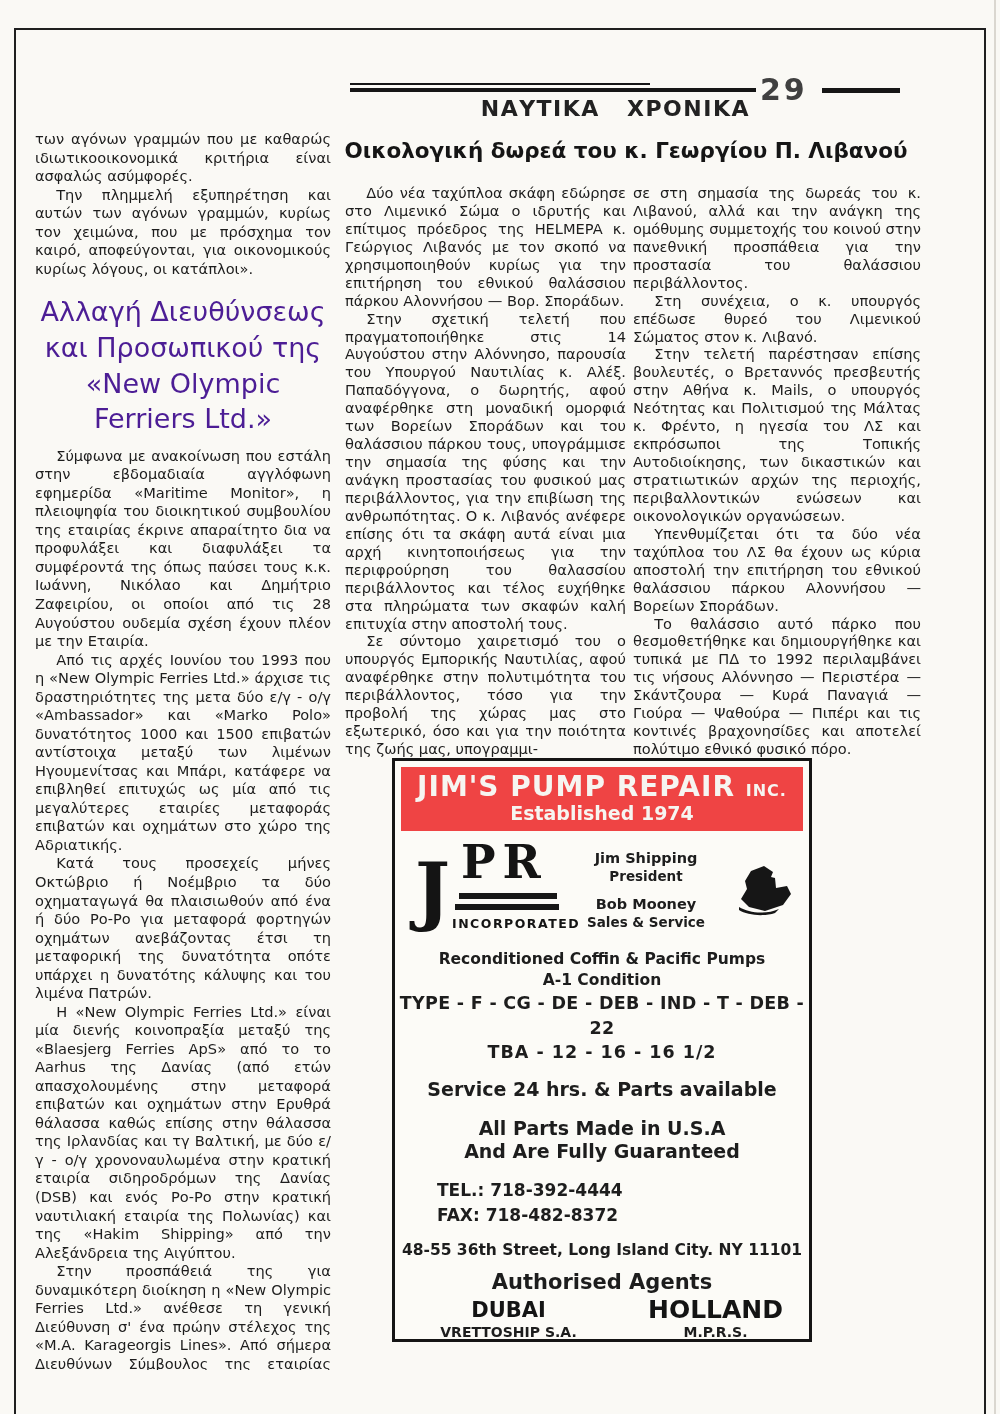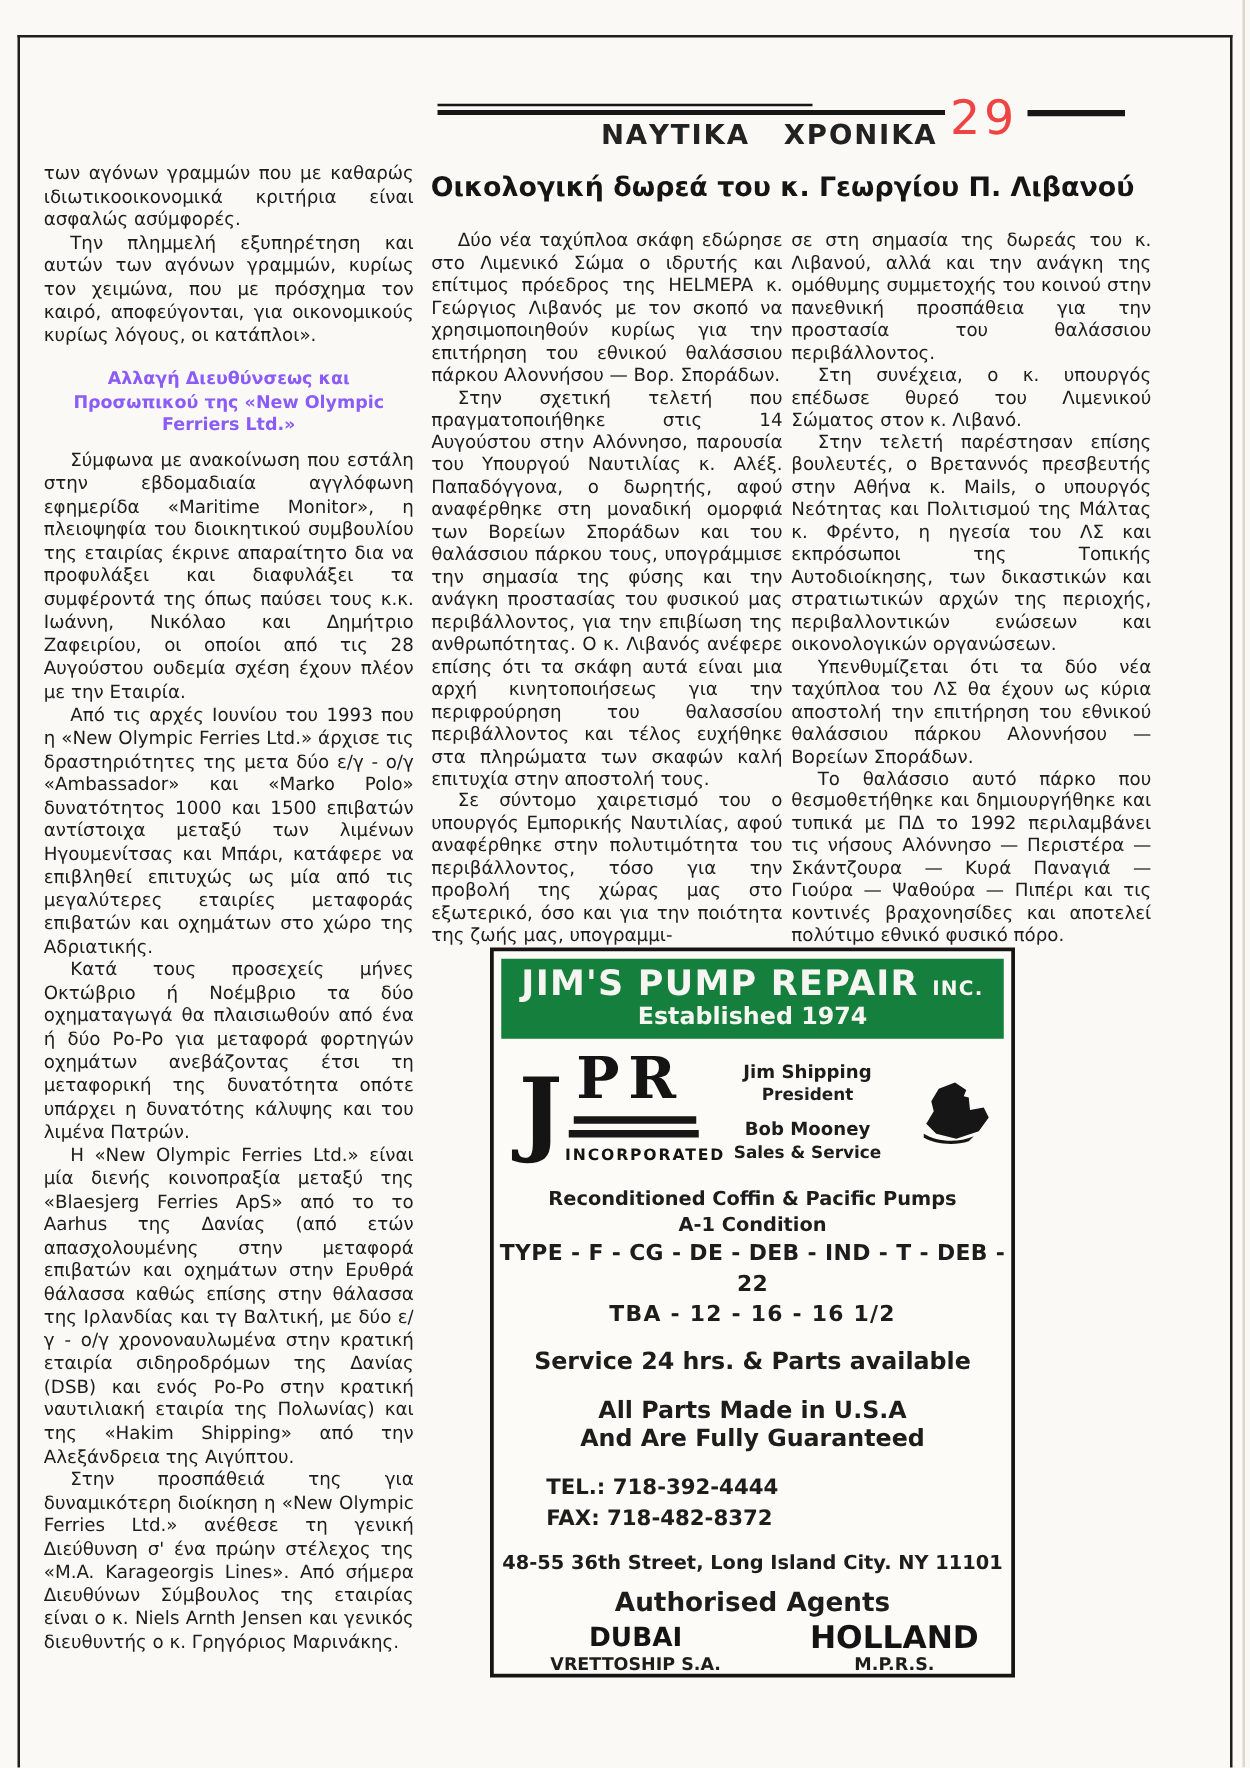--- a/index.html
+++ b/index.html
@@ -15,48 +15,48 @@
   }
   .scan-edge{position:absolute;right:4px;top:0;width:2px;height:100%;background:#dad7d0;}
 
   
   .mh-rule1{position:absolute;left:350px;top:88px;width:406px;height:4px;background:#161616;}
   .mh-rule1b{position:absolute;left:350px;top:83px;width:300px;height:2px;background:#161616;}
   .mh-title{
     position:absolute;left:350px;top:96px;width:400px;text-align:right;
     font-size:22px;font-weight:700;letter-spacing:1.5px;word-spacing:18px;color:#222;
   }
-  .mh-num{position:absolute;left:760px;top:72px;font-size:38px;font-weight:400;letter-spacing:3px;color:#ef4444;}
+  .mh-num{position:absolute;left:760px;top:72px;font-size:30px;font-weight:700;letter-spacing:3px;color:#404040;}
   .mh-rule2{position:absolute;left:822px;top:88px;width:78px;height:5px;background:#161616;}
 
   
   .col{position:absolute;overflow:hidden;}
   .col p{margin:0;text-align:justify;font-size:14.6px;line-height:1.27;color:#1d1d1d;}
   .col p.ind{text-indent:1.45em;}
   #col-left{left:35px;top:130px;width:296px;height:1240px;}
   #col-mid{left:345px;top:184px;width:281px;height:578px;}
   #col-right{left:633px;top:184px;width:288px;height:580px;}
   #col-mid p,#col-right p{line-height:1.23;}
 
   .subhead{
-    font-size:14px;font-weight:700;text-align:center;line-height:1.32;
-    margin:16px 4px 10px;color:#8b5cf6;
+    font-size:27px;font-weight:400;text-align:center;line-height:1.32;
+    margin:16px 4px 10px;color:#4c1d95;
   }
 
   .article-title{
     position:absolute;left:340px;top:138px;width:572px;text-align:center;
     font-size:21.5px;font-weight:700;color:#151515;
   }
 
   
   .ad{
     position:absolute;left:392px;top:758px;width:420px;height:584px;
     border:3px solid #151515;background:#fcfbf7;overflow:hidden;box-sizing:border-box;
   }
-  .ad-header{margin:6px;background:#15803d;color:#f6f5f1;text-align:center;padding:5px 0 7px;}
+  .ad-header{margin:6px;background:#ef4444;color:#f6f5f1;text-align:center;padding:5px 0 7px;}
   .ad-title{font-size:28px;font-weight:800;letter-spacing:1px;line-height:1.05;}
   .ad-title-suffix{font-size:16px;font-weight:800;letter-spacing:1px;}
   .ad-est{font-size:19px;font-weight:700;margin-top:1px;}
 
   .ad-logo-row{display:flex;align-items:flex-start;padding:10px 14px 0;}
   .jpr{position:relative;width:152px;height:96px;flex:0 0 auto;color:#141414;}
   .jpr .j{position:absolute;left:6px;top:6px;font-family:"DejaVu Serif",serif;font-weight:800;font-size:74px;line-height:1;}
   .jpr .pr{position:absolute;left:52px;top:-8px;font-family:"DejaVu Serif",serif;font-weight:800;font-size:46px;letter-spacing:7px;line-height:1;}
   .jpr .bar1{position:absolute;left:50px;top:46px;width:98px;height:6px;background:#171717;}
   .jpr .bar2{position:absolute;left:46px;top:57px;width:104px;height:6px;background:#171717;}

